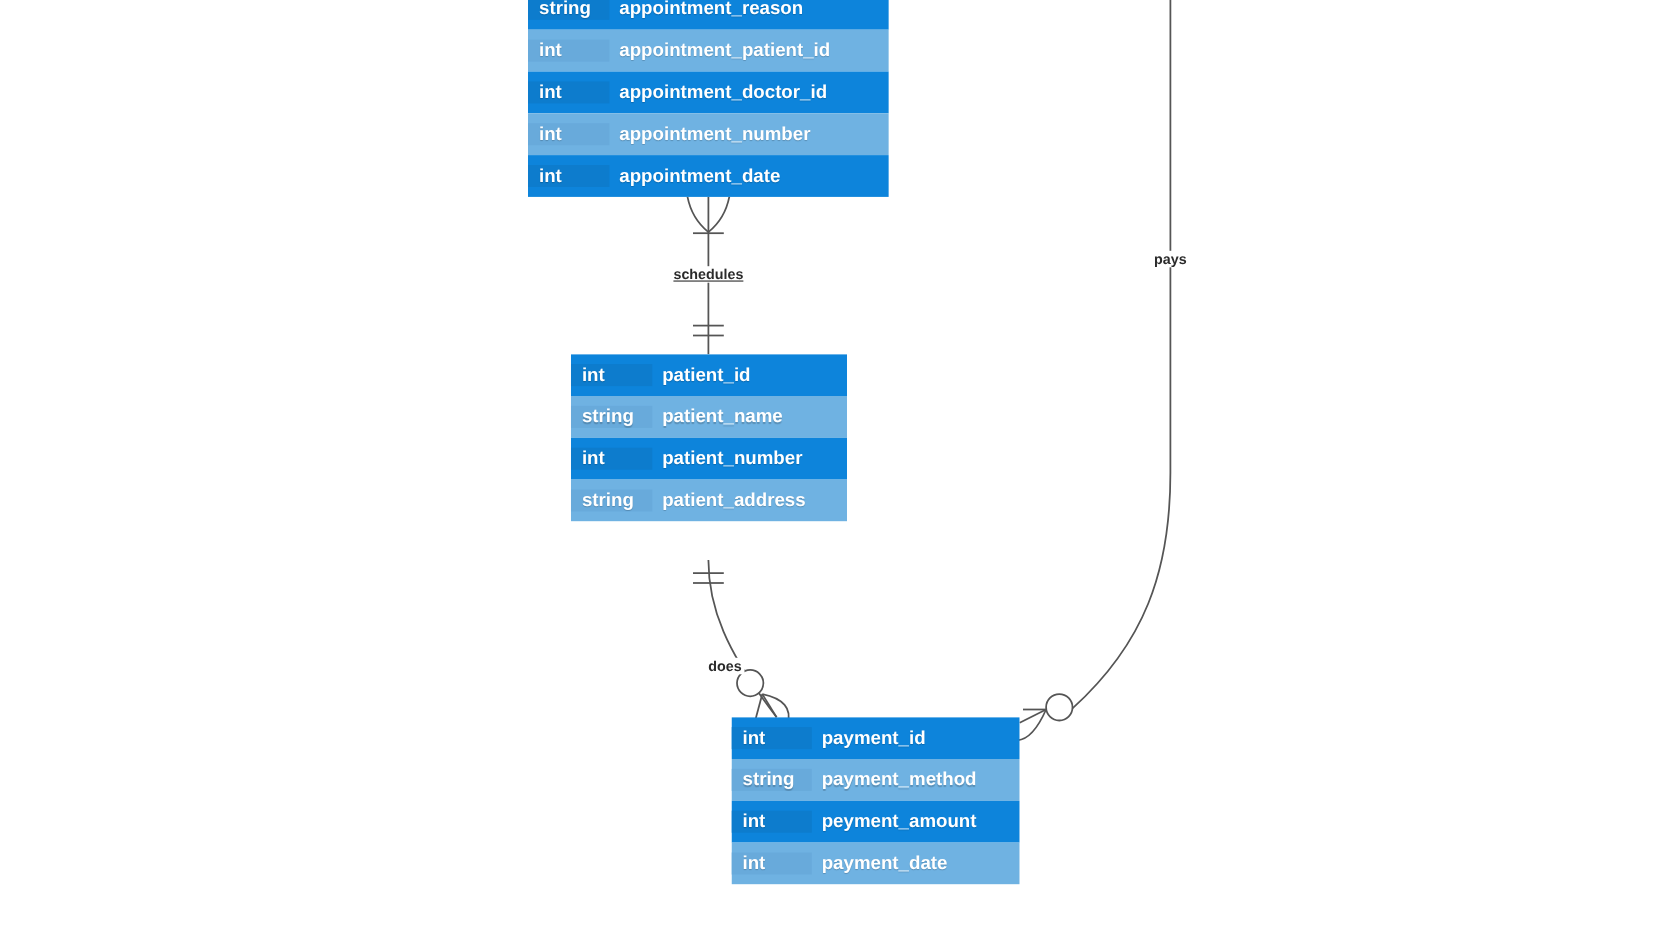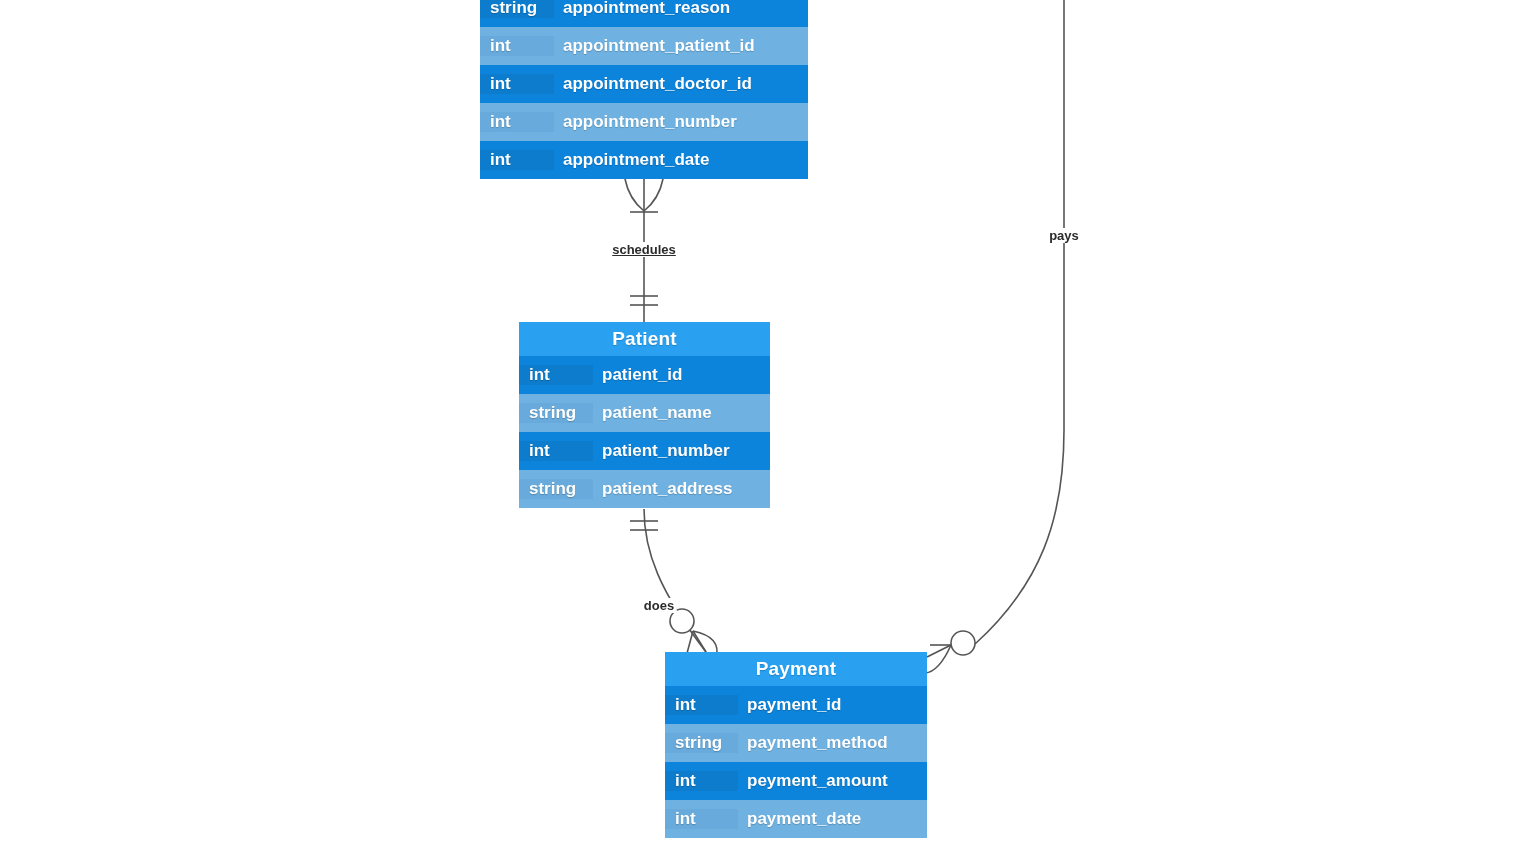--- a/index.html
+++ b/index.html
@@ -159,40 +159,38 @@
         <div class="attr-row even">
           <div class="attr-type" style="width: 74px; flex-basis: 74px;">int</div>
           <div class="attr-name">appointment_number</div>
         </div>
         <div class="attr-row odd">
           <div class="attr-type" style="width: 74px; flex-basis: 74px;">int</div>
           <div class="attr-name">appointment_date</div>
         </div>
       </div>
       <div class="entity" style="left: 519px; width: 251px; top: 322px;">
-        <div class="entity-header">Patient</div>
         <div class="attr-row odd">
           <div class="attr-type" style="width: 74px; flex-basis: 74px;">int</div>
           <div class="attr-name">patient_id</div>
         </div>
         <div class="attr-row even">
           <div class="attr-type" style="width: 74px; flex-basis: 74px;">string</div>
           <div class="attr-name">patient_name</div>
         </div>
         <div class="attr-row odd">
           <div class="attr-type" style="width: 74px; flex-basis: 74px;">int</div>
           <div class="attr-name">patient_number</div>
         </div>
         <div class="attr-row even">
           <div class="attr-type" style="width: 74px; flex-basis: 74px;">string</div>
           <div class="attr-name">patient_address</div>
         </div>
       </div>
       <div class="entity" style="left: 665px; width: 262px; top: 652px;">
-        <div class="entity-header">Payment</div>
         <div class="attr-row odd">
           <div class="attr-type" style="width: 73px; flex-basis: 73px;">int</div>
           <div class="attr-name">payment_id</div>
         </div>
         <div class="attr-row even">
           <div class="attr-type" style="width: 73px; flex-basis: 73px;">string</div>
           <div class="attr-name">payment_method</div>
         </div>
         <div class="attr-row odd">
           <div class="attr-type" style="width: 73px; flex-basis: 73px;">int</div>

